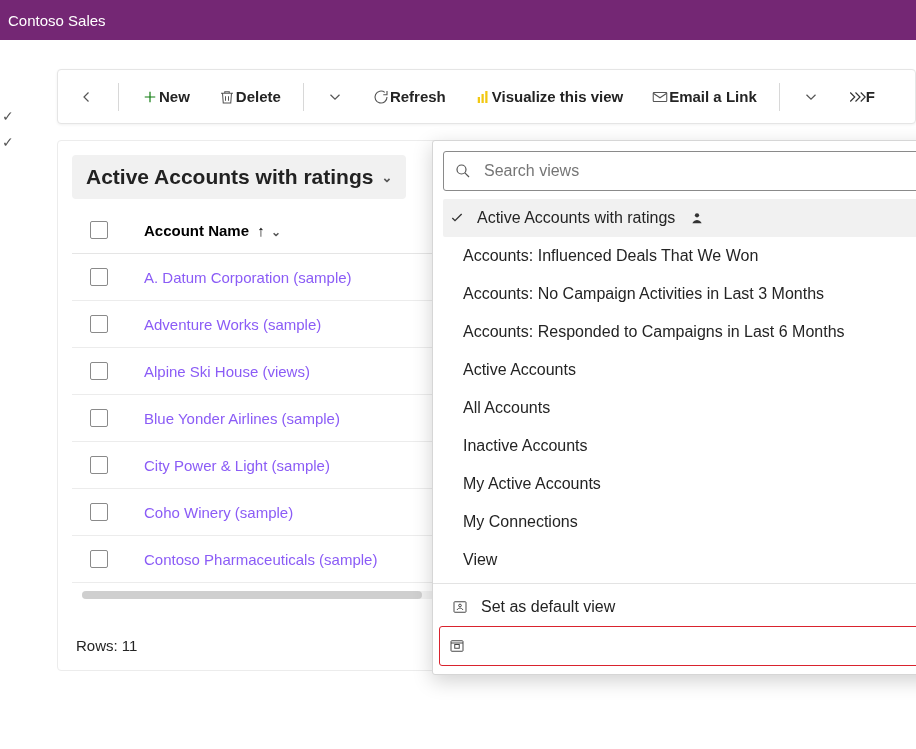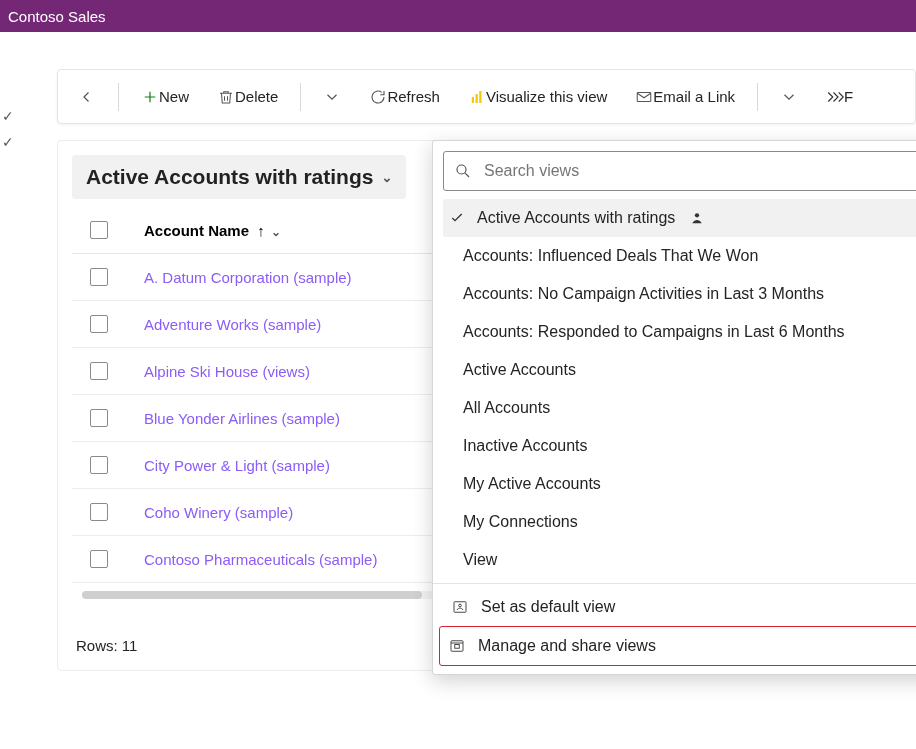--- a/index.html
+++ b/index.html
@@ -1,21 +1,21 @@
 <!DOCTYPE html>
 <html><head>
 <meta charset="utf-8">
 <style>
   * { box-sizing: border-box; font-family: 'Segoe UI', Arial, sans-serif; }
   body { margin: 0; background: #fff; width: 916px; height: 749px; overflow: hidden; position: relative; }
 
   .header-bar {
     background: #742774;
     color: #fff;
-    height: 32px;
+    height: 40px;
     display: flex;
     align-items: center;
     padding: 0 8px;
     font-size: 15px;
   }
 
   .left-rail {
     position: absolute;
     left: 0;
     top: 60px;
@@ -47,20 +47,21 @@
   }
 
   .tb-btn {
     display: inline-flex;
     gap: 0;
     padding: 6px 10px;
     font-size: 15px;
     color: #242424;
     cursor: pointer;
     border-radius: 3px;
+    font-weight: bold;
   }
   .tb-sep {
     width: 1px;
     height: 28px;
     background: #d8d8d8;
     margin: 0 4px;
   }
   .ic {
     width: 18px;
     height: 18px;
@@ -423,16 +424,15 @@
 
   <div class="highlight-box">
     <div class="dd-action">
       <span class="ic">
         <svg viewBox="0 0 24 24" fill="none" stroke="#444" stroke-width="1.3">
             <rect x="4" y="5" width="16" height="14" rx="1"></rect>
             <rect x="9" y="10" width="6" height="5"></rect>
             <path d="M4 8h16"></path>
           </svg>
       </span>
-      <span>Manage and share views</span>
     </div>
   </div>
 </div>
 
 </body></html>

